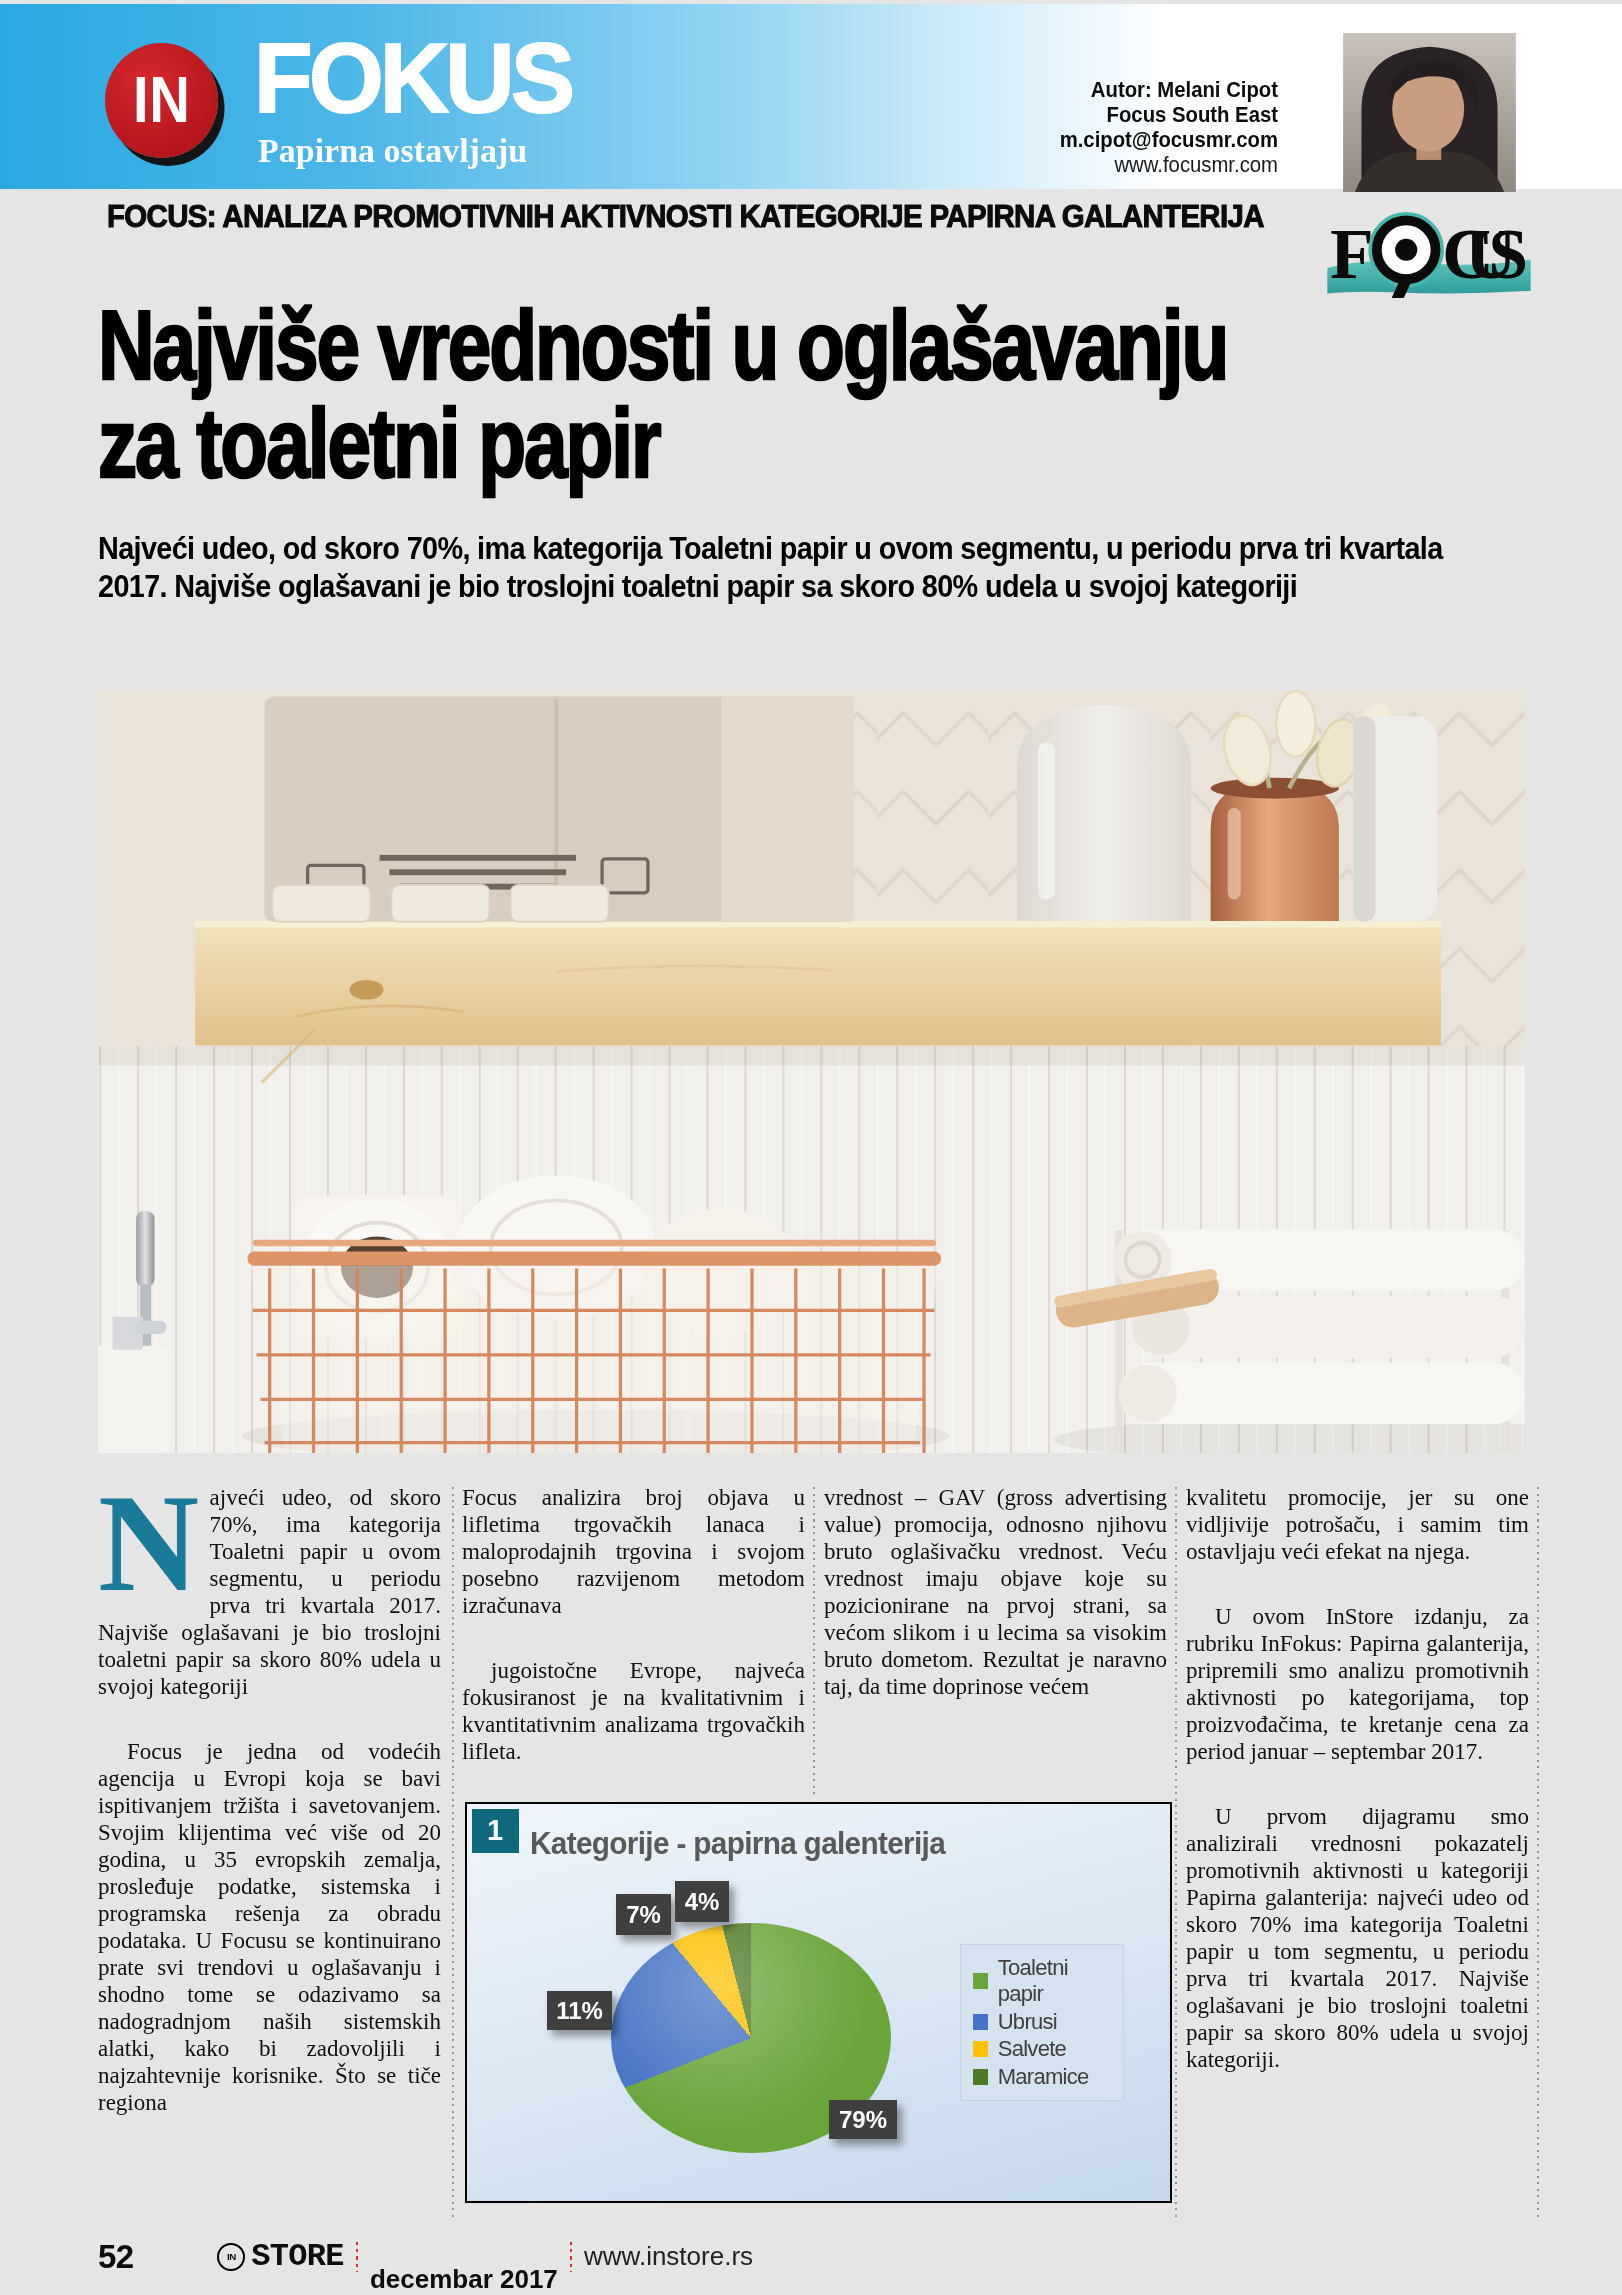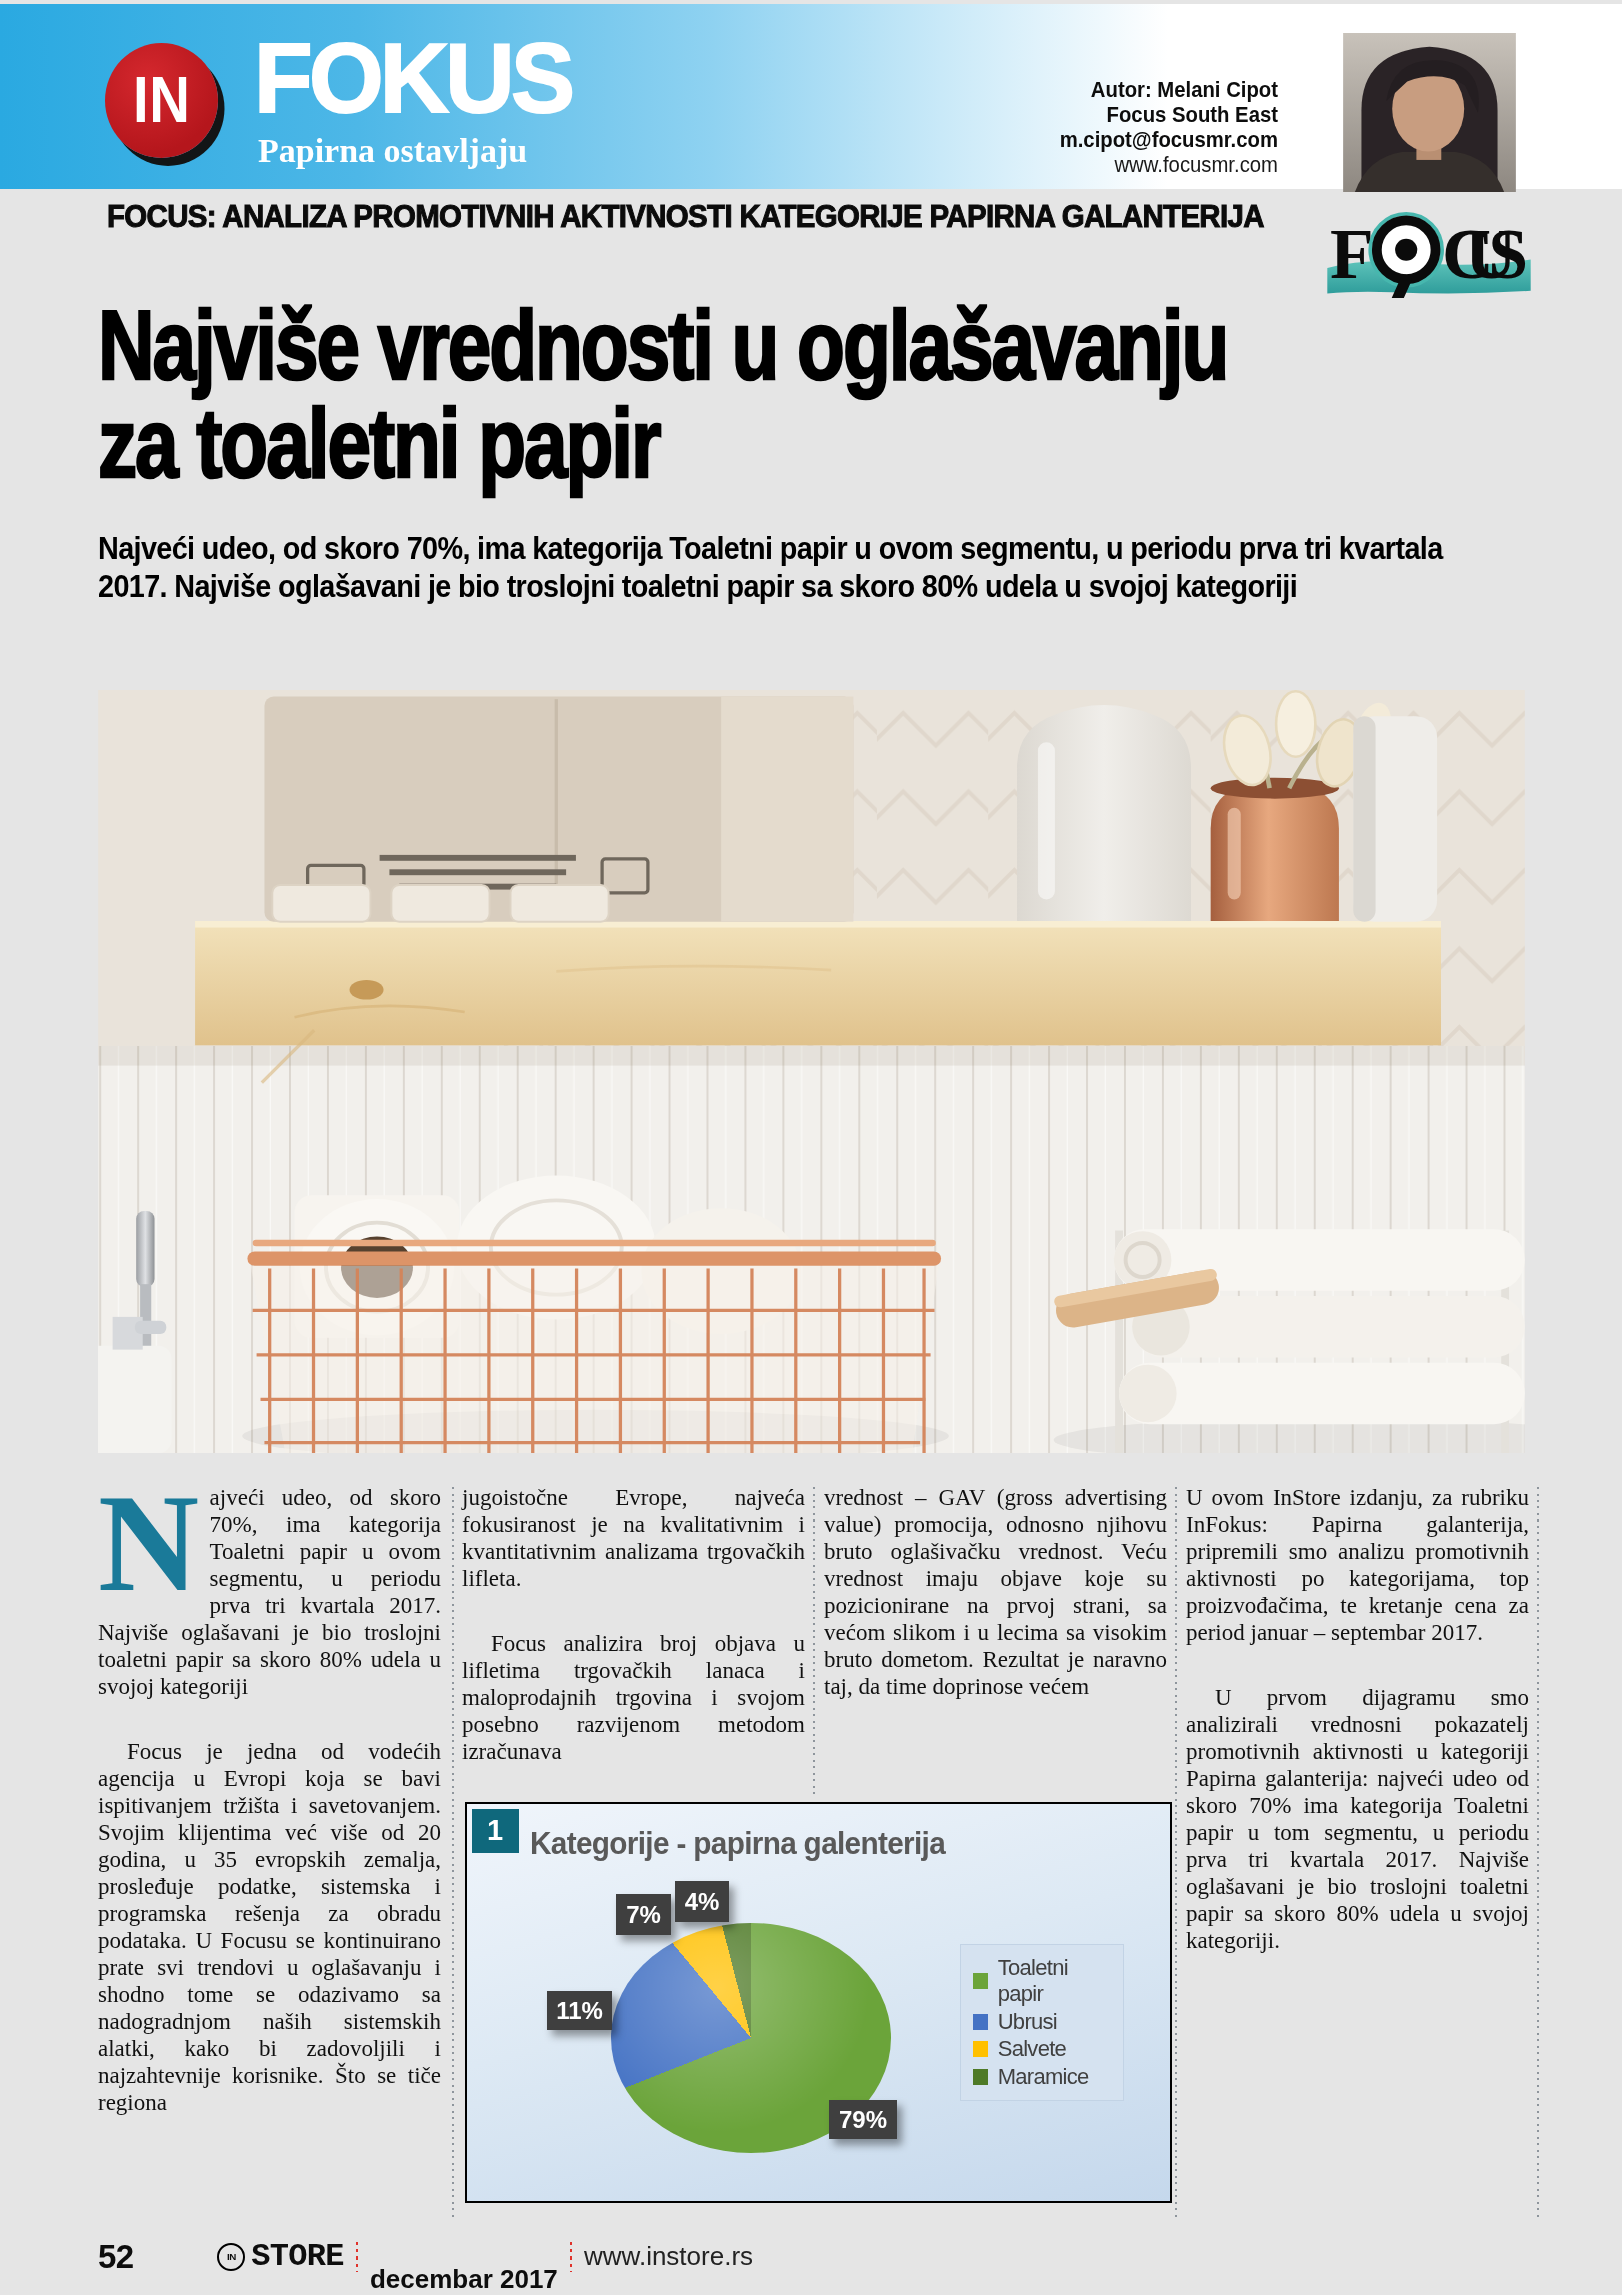--- a/index.html
+++ b/index.html
@@ -308,27 +308,28 @@
       </g>
     </svg>
   </div>
 
   <div class="article">
     <div class="col" style="left:0;">
       <p><span class="dropcap">N</span><span>ajveći udeo, od skoro 70%, ima kategorija Toaletni papir u ovom segmentu, u periodu prva tri kvartala 2017. Najviše oglašavani je bio troslojni toaletni papir sa skoro 80% udela u svojoj kategoriji</span></p>
       <p>Focus je jedna od vodećih agencija u Evropi koja se bavi ispitivanjem tržišta i savetovanjem. Svojim klijentima već više od 20 godina, u 35 evropskih zemalja, prosleđuje podatke, sistemska i programska rešenja za obradu podataka. U Focusu se kontinuirano prate svi trendovi u oglašavanju i shodno tome se odazivamo sa nadogradnjom naših sistemskih alatki, kako bi zadovoljili i najzahtevnije korisnike. Što se tiče regiona</p>
     </div>
     <div class="col" style="left:364px;">
+      <p>Focus analizira broj objava u lifletima trgovačkih lanaca i maloprodajnih trgovina i svojom posebno razvijenom metodom izračunava</p>
       <p>jugoistočne Evrope, najveća fokusiranost je na kvalitativnim i kvantitativnim analizama trgovačkih lifleta.</p>
-      <p>Focus analizira broj objava u lifletima trgovačkih lanaca i maloprodajnih trgovina i svojom posebno razvijenom metodom izračunava</p>
     </div>
     <div class="col" style="left:726px;">
       <p>vrednost – GAV (gross advertising value) promocija, odnosno njihovu bruto oglašivačku vrednost. Veću vrednost imaju objave koje su pozicionirane na prvoj strani, sa većom slikom i u lecima sa visokim bruto dometom. Rezultat je naravno taj, da time doprinose većem</p>
     </div>
     <div class="col" style="left:1088px;">
+      <p>kvalitetu promocije, jer su one vidljivije potrošaču, i samim tim ostavljaju veći efekat na njega.</p>
       <p>U ovom InStore izdanju, za rubriku InFokus: Papirna galanterija, pripremili smo analizu promotivnih aktivnosti po kategorijama, top proizvođačima, te kretanje cena za period januar – septembar 2017.</p>
       <p>U prvom dijagramu smo analizirali vrednosni pokazatelj promotivnih aktivnosti u kategoriji Papirna galanterija: najveći udeo od skoro 70% ima kategorija Toaletni papir u tom segmentu, u periodu prva tri kvartala 2017. Najviše oglašavani je bio troslojni toaletni papir sa skoro 80% udela u svojoj kategoriji.</p>
     </div>
   </div>
 
   <div class="colsep" style="left:452px;top:1487px;height:732px;"></div>
   <div class="colsep" style="left:813px;top:1487px;height:311px;"></div>
   <div class="colsep" style="left:1175px;top:1487px;height:732px;"></div>
   <div class="colsep" style="left:1537px;top:1487px;height:732px;"></div>
 

